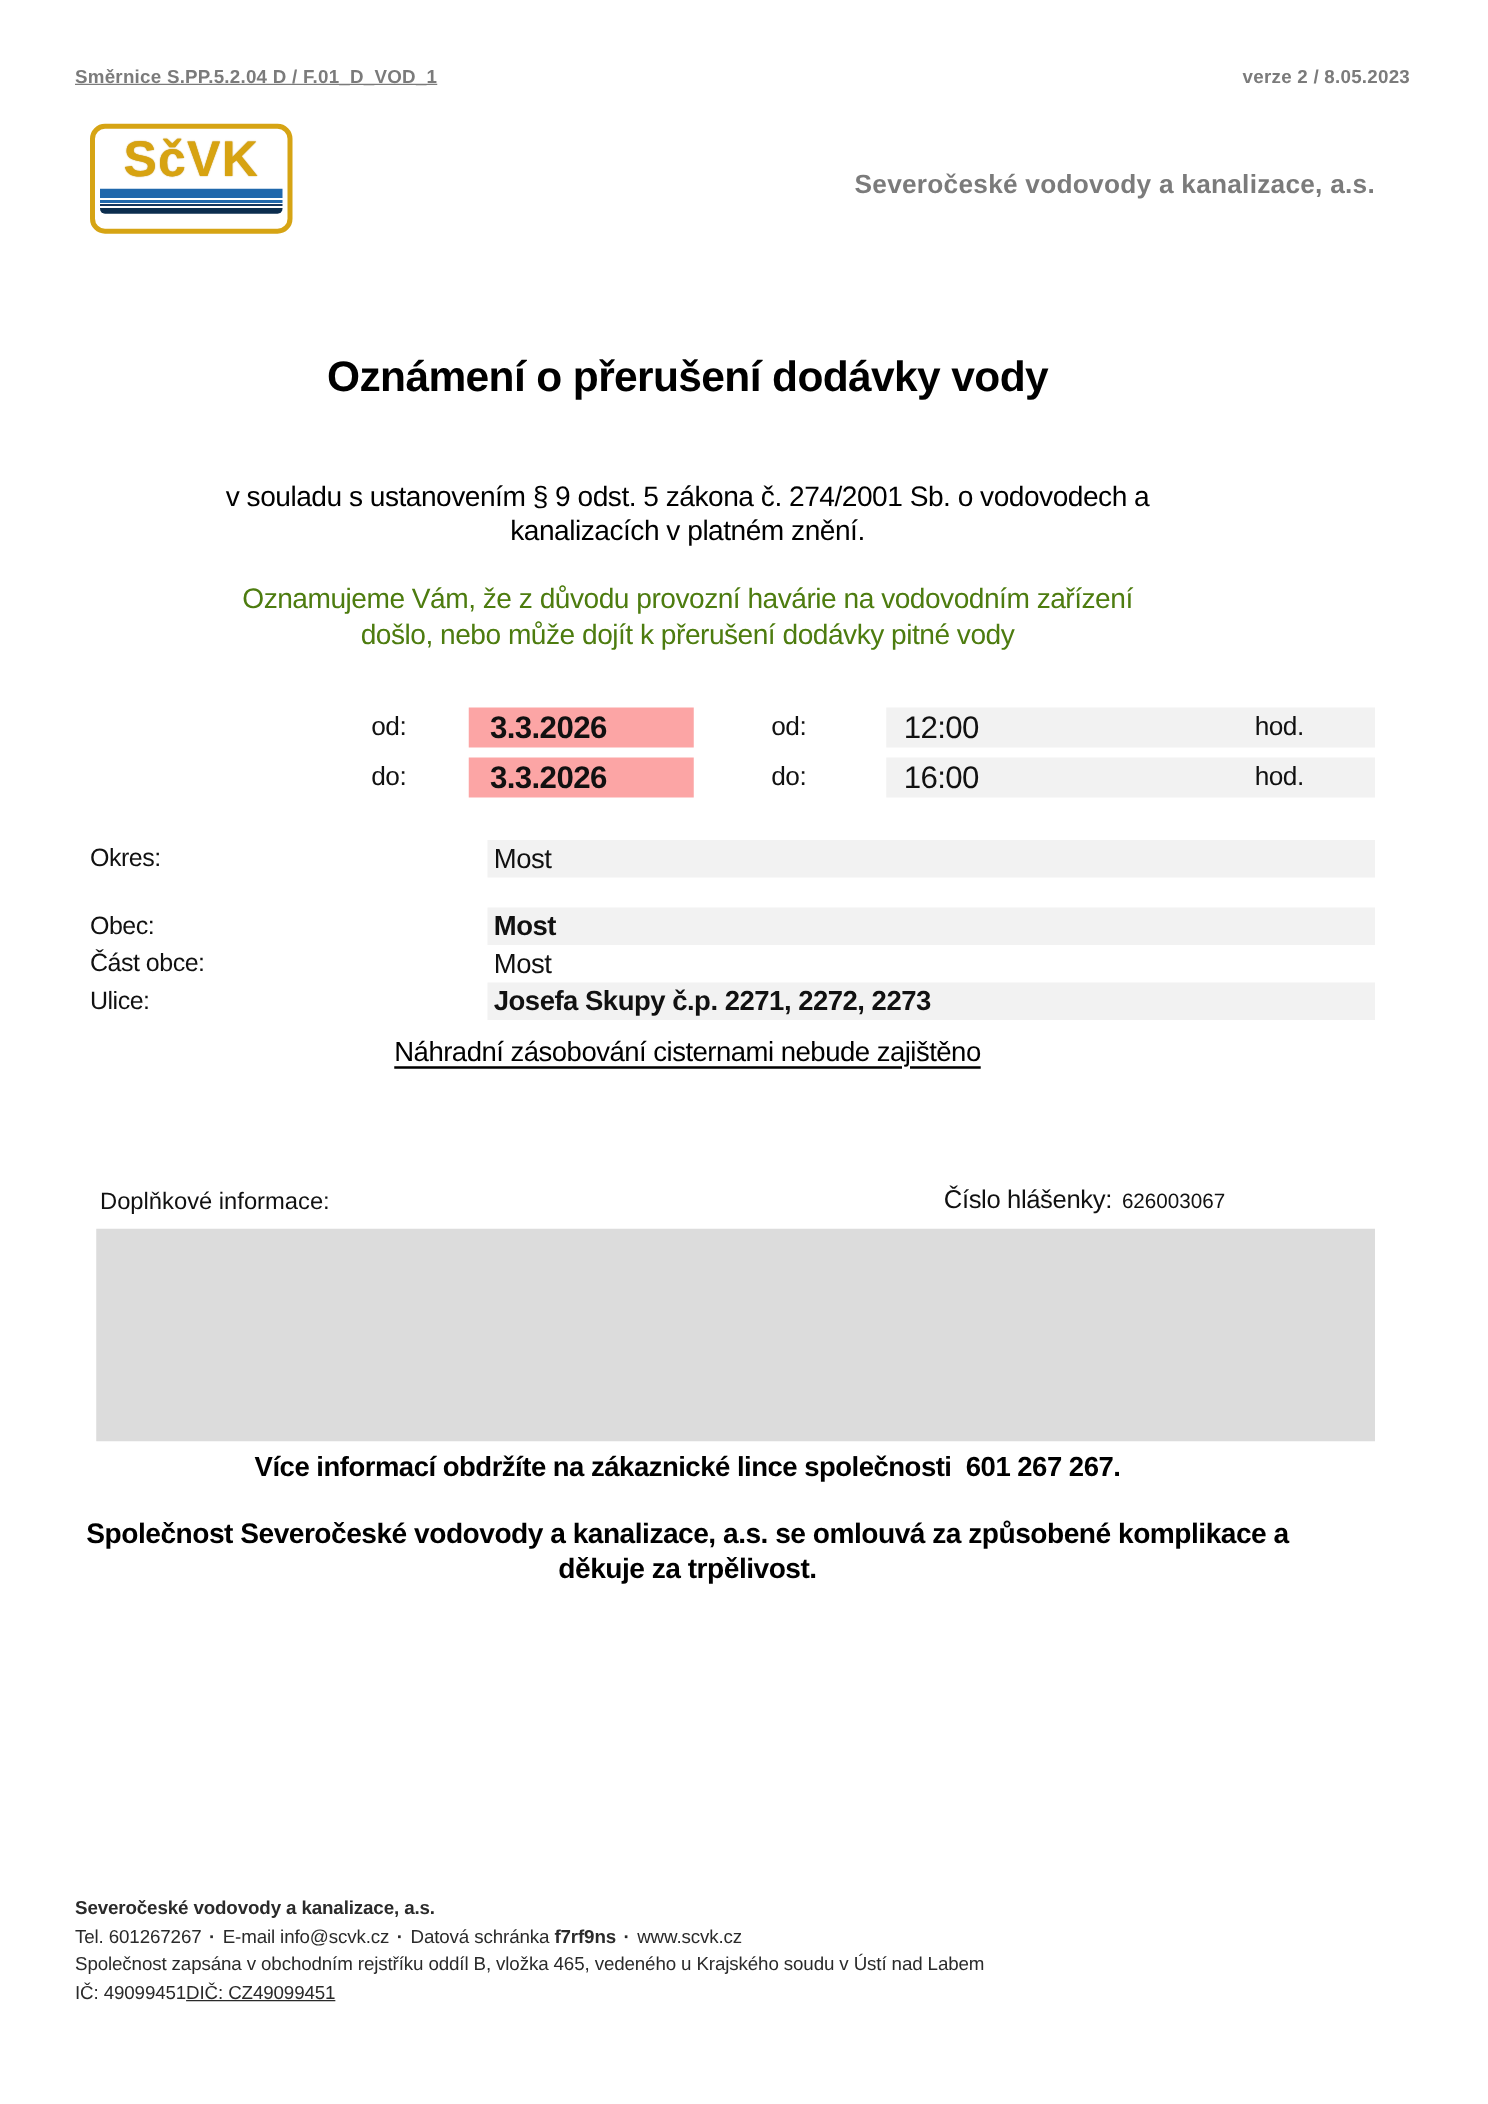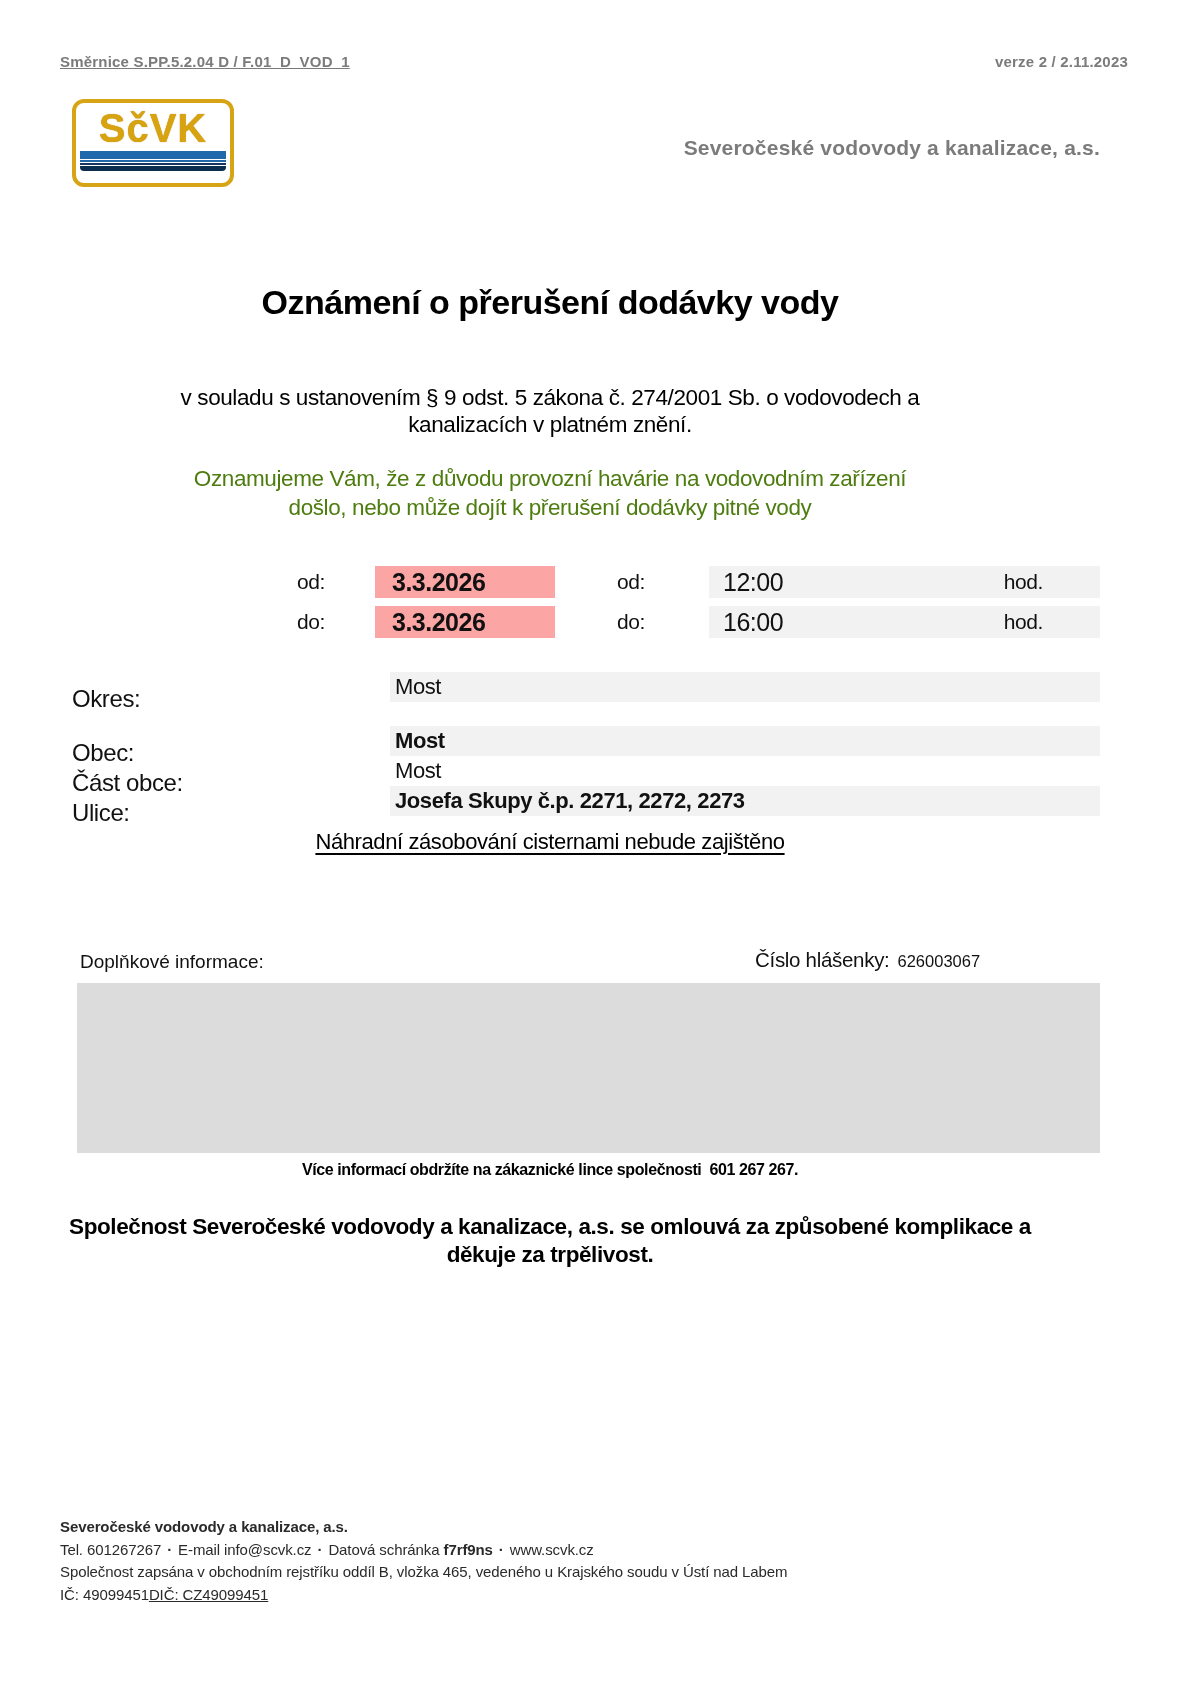--- a/index.html
+++ b/index.html
@@ -68,21 +68,21 @@
     display:flex; align-items:center; justify-content:space-between;
     padding-left:14px; padding-right:57px;
   }
   .dtrow .time-val { font-size:25px; letter-spacing:-0.5px; }
   .dtrow .time-unit { font-size:21px; }
   .row-from { top:566px; }
   .row-to { top:606px; }
 
   
   .locrow { left:0; width:1190px; height:30px; }
-  .locrow .loc-label { position:absolute; left:72px; top:12px; line-height:30px; font-size:24px; }
+  .locrow .loc-label { position:absolute; left:72px; top:0; line-height:30px; font-size:20px; }
   .locrow .loc-field {
     position:absolute; left:390px; top:0; width:710px; height:30px;
     box-sizing:border-box; padding-left:5px; line-height:30px; font-size:22px;
   }
   .locrow .shaded { background:#f2f2f2; }
   .locrow .bold { font-weight:bold; }
   .row-okres { top:672px; }
   .row-obec  { top:726px;padding-left:24px; }
   .row-cast  { top:756px; }
   .row-ulice { top:786px; }
@@ -92,36 +92,36 @@
     text-decoration:underline; text-underline-offset:4px;
   }
 
   .doplnkove { top:951px; left:80px; font-size:19px; letter-spacing:0; }
   .cislo { top:948px; left:755px; display:flex; align-items:baseline; gap:8px; }
   .cislo .cislo-label { font-size:20.5px; letter-spacing:-0.3px; }
   .cislo .cislo-value { font-size:16.5px; }
 
   .info-box { top:983px; left:77px; width:1023px; height:170px; background:#dcdcdc; }
 
-  .more-info { top:1161px; font-size:16px; font-weight:bold; white-space:pre-wrap; color:#000; }
+  .more-info { top:1161px; font-size:22px; font-weight:bold; white-space:pre-wrap; color:#000; }
   .apology { top:1213px; font-size:22.5px; font-weight:bold; line-height:28px; color:#000; }
 
   
   .footer { left:60px; top:1516px; font-size:15px; line-height:22.5px; color:#2a2a2a; letter-spacing:-0.1px; }
   .footer .f-bold { font-weight:bold; }
   .footer .sep { display:inline-block; margin:0 6px; font-weight:bold; }
   .footer .dic-gap { margin-left:0;text-decoration:underline; }
 </style>
 </head>
 <body>
 
 <div class="page">
 
   <div class="abs hdr hdr-left cond">Směrnice S.PP.5.2.04 D / F.01_D_VOD_1</div>
-  <div class="abs hdr hdr-right cond">verze 2 / 2.11.2023</div>
+  <div class="abs hdr hdr-right cond">verze 2 / 8.05.2023</div>
 
   <div class="abs logo">
     <div class="logo-text">SčVK</div>
     <div class="logo-stripes"></div>
   </div>
 
   <div class="abs company-name">Severočeské vodovody a kanalizace, a.s.</div>
 
   <div class="abs centerband title cond">Oznámení o přerušení dodávky vody</div>
 

